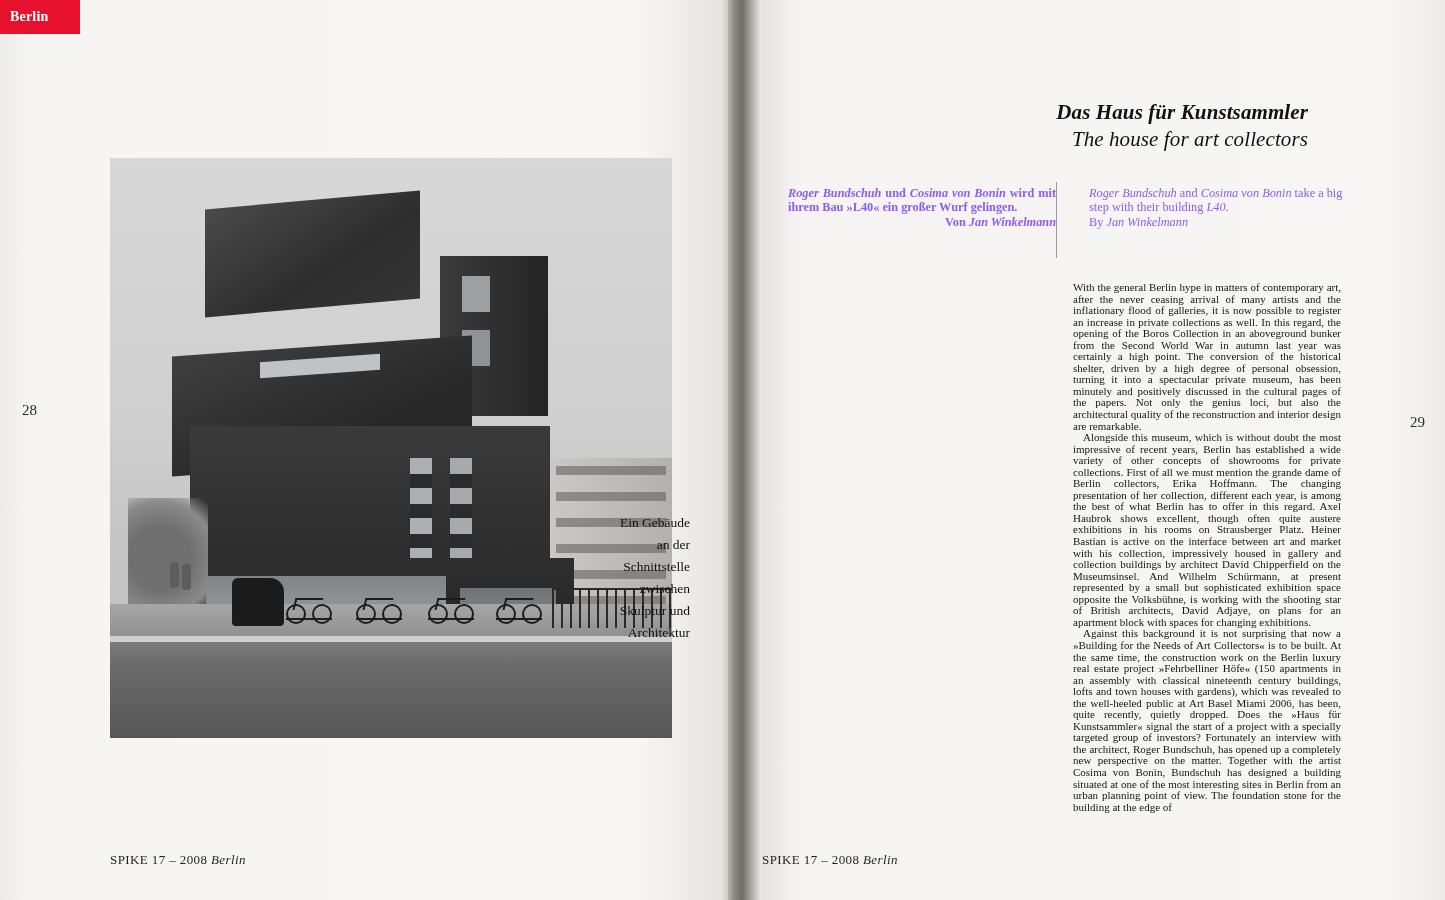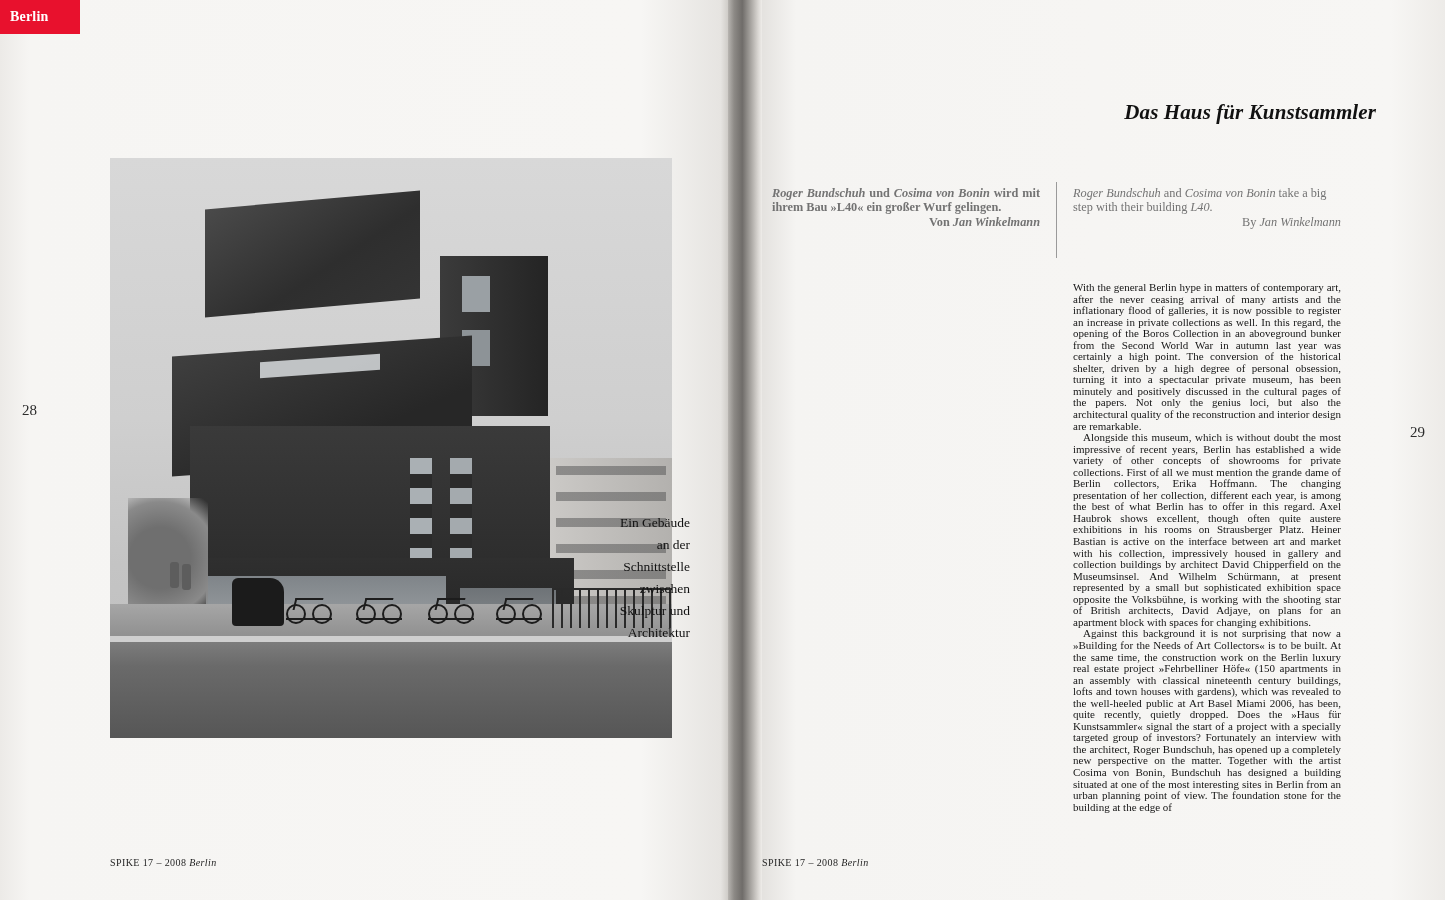--- a/index.html
+++ b/index.html
@@ -165,60 +165,61 @@
   }
 
   
   .folio {
     position: absolute;
     font-family: "Liberation Serif", serif;
     font-size: 15px;
     color: #2b2b2b;
   }
   .folio-left  { left: 22px; top: 402px; }
-  .folio-right { right: 20px; top: 424px; font-family: Liberation Serif, serif; }
+  .folio-right { right: 20px; top: 414px; font-family: Liberation Serif, serif; }
 
   .colophon {
     position: absolute;
     bottom: 32px;
     font-family: "Liberation Serif", serif;
-    font-size: 10px;
+    font-size: 13px;
     letter-spacing: .4px;
     color: #1f1f1f;
   }
   .colophon .italic { font-style: italic; }
   .colophon-left  { left: 110px; }
   .colophon-right { left: 762px; }
 
   
   .headline {
     position: absolute;
-    left: 796px; top: 100px; width: 580px;
+    left: 728px; top: 100px; width: 580px;
     text-align: right;
     font-family: "Liberation Serif", serif;
     color: #111;
   }
   .headline .de { font-size: 21px; font-weight: bold; font-style: italic; letter-spacing: .1px; }
   .headline .en { font-size: 21px; font-style: italic; margin-top: 2px; letter-spacing: .1px; }
 
   
   .stand {
     position: absolute;
     top: 186px;
     font-family: "Liberation Serif", serif;
     font-size: 12.3px;
     line-height: 14.4px;
-    color: #737373;
+    color: #8b5cf6;
+    margin-left: 16px;
   }
   .stand-de { left: 772px; width: 268px; text-align: justify; font-weight: bold; }
   .stand-de .nb { font-weight: bold; font-style: italic; }
   .stand-en { left: 1073px; width: 268px; }
   .stand-en .nb { font-style: italic; }
   .stand-de .last { display: block; text-align: right; }
-  .stand-en .last { display: block; text-align: right; }
+  .stand-en .last { display: block; }
 
   .rule-v {
     position: absolute;
     left: 1056px; top: 182px;
     width: 1px; height: 76px;
     background: #9a9a9a;
   }
 
   
   .col {
@@ -328,20 +329,21 @@
     </div>
   </div>
 
   <div class="gutter"></div>
 
   <div class="page page-right"></div>
 </div>
 
 <div class="headline">
   <div class="de">Das Haus für Kunstsammler</div>
+  <div class="en">The house for art collectors</div>
 </div>
 
 <div class="rule-v"></div>
 
 <div class="stand stand-de">
   <span class="nb">Roger Bundschuh</span><span> und </span><span class="nb">Cosima von Bonin</span><span> wird mit ihrem Bau »L40« ein großer Wurf gelingen.</span>
   <span class="last"><span>Von </span><span class="nb">Jan Winkelmann</span></span>
 </div>
 
 <div class="stand stand-en">

